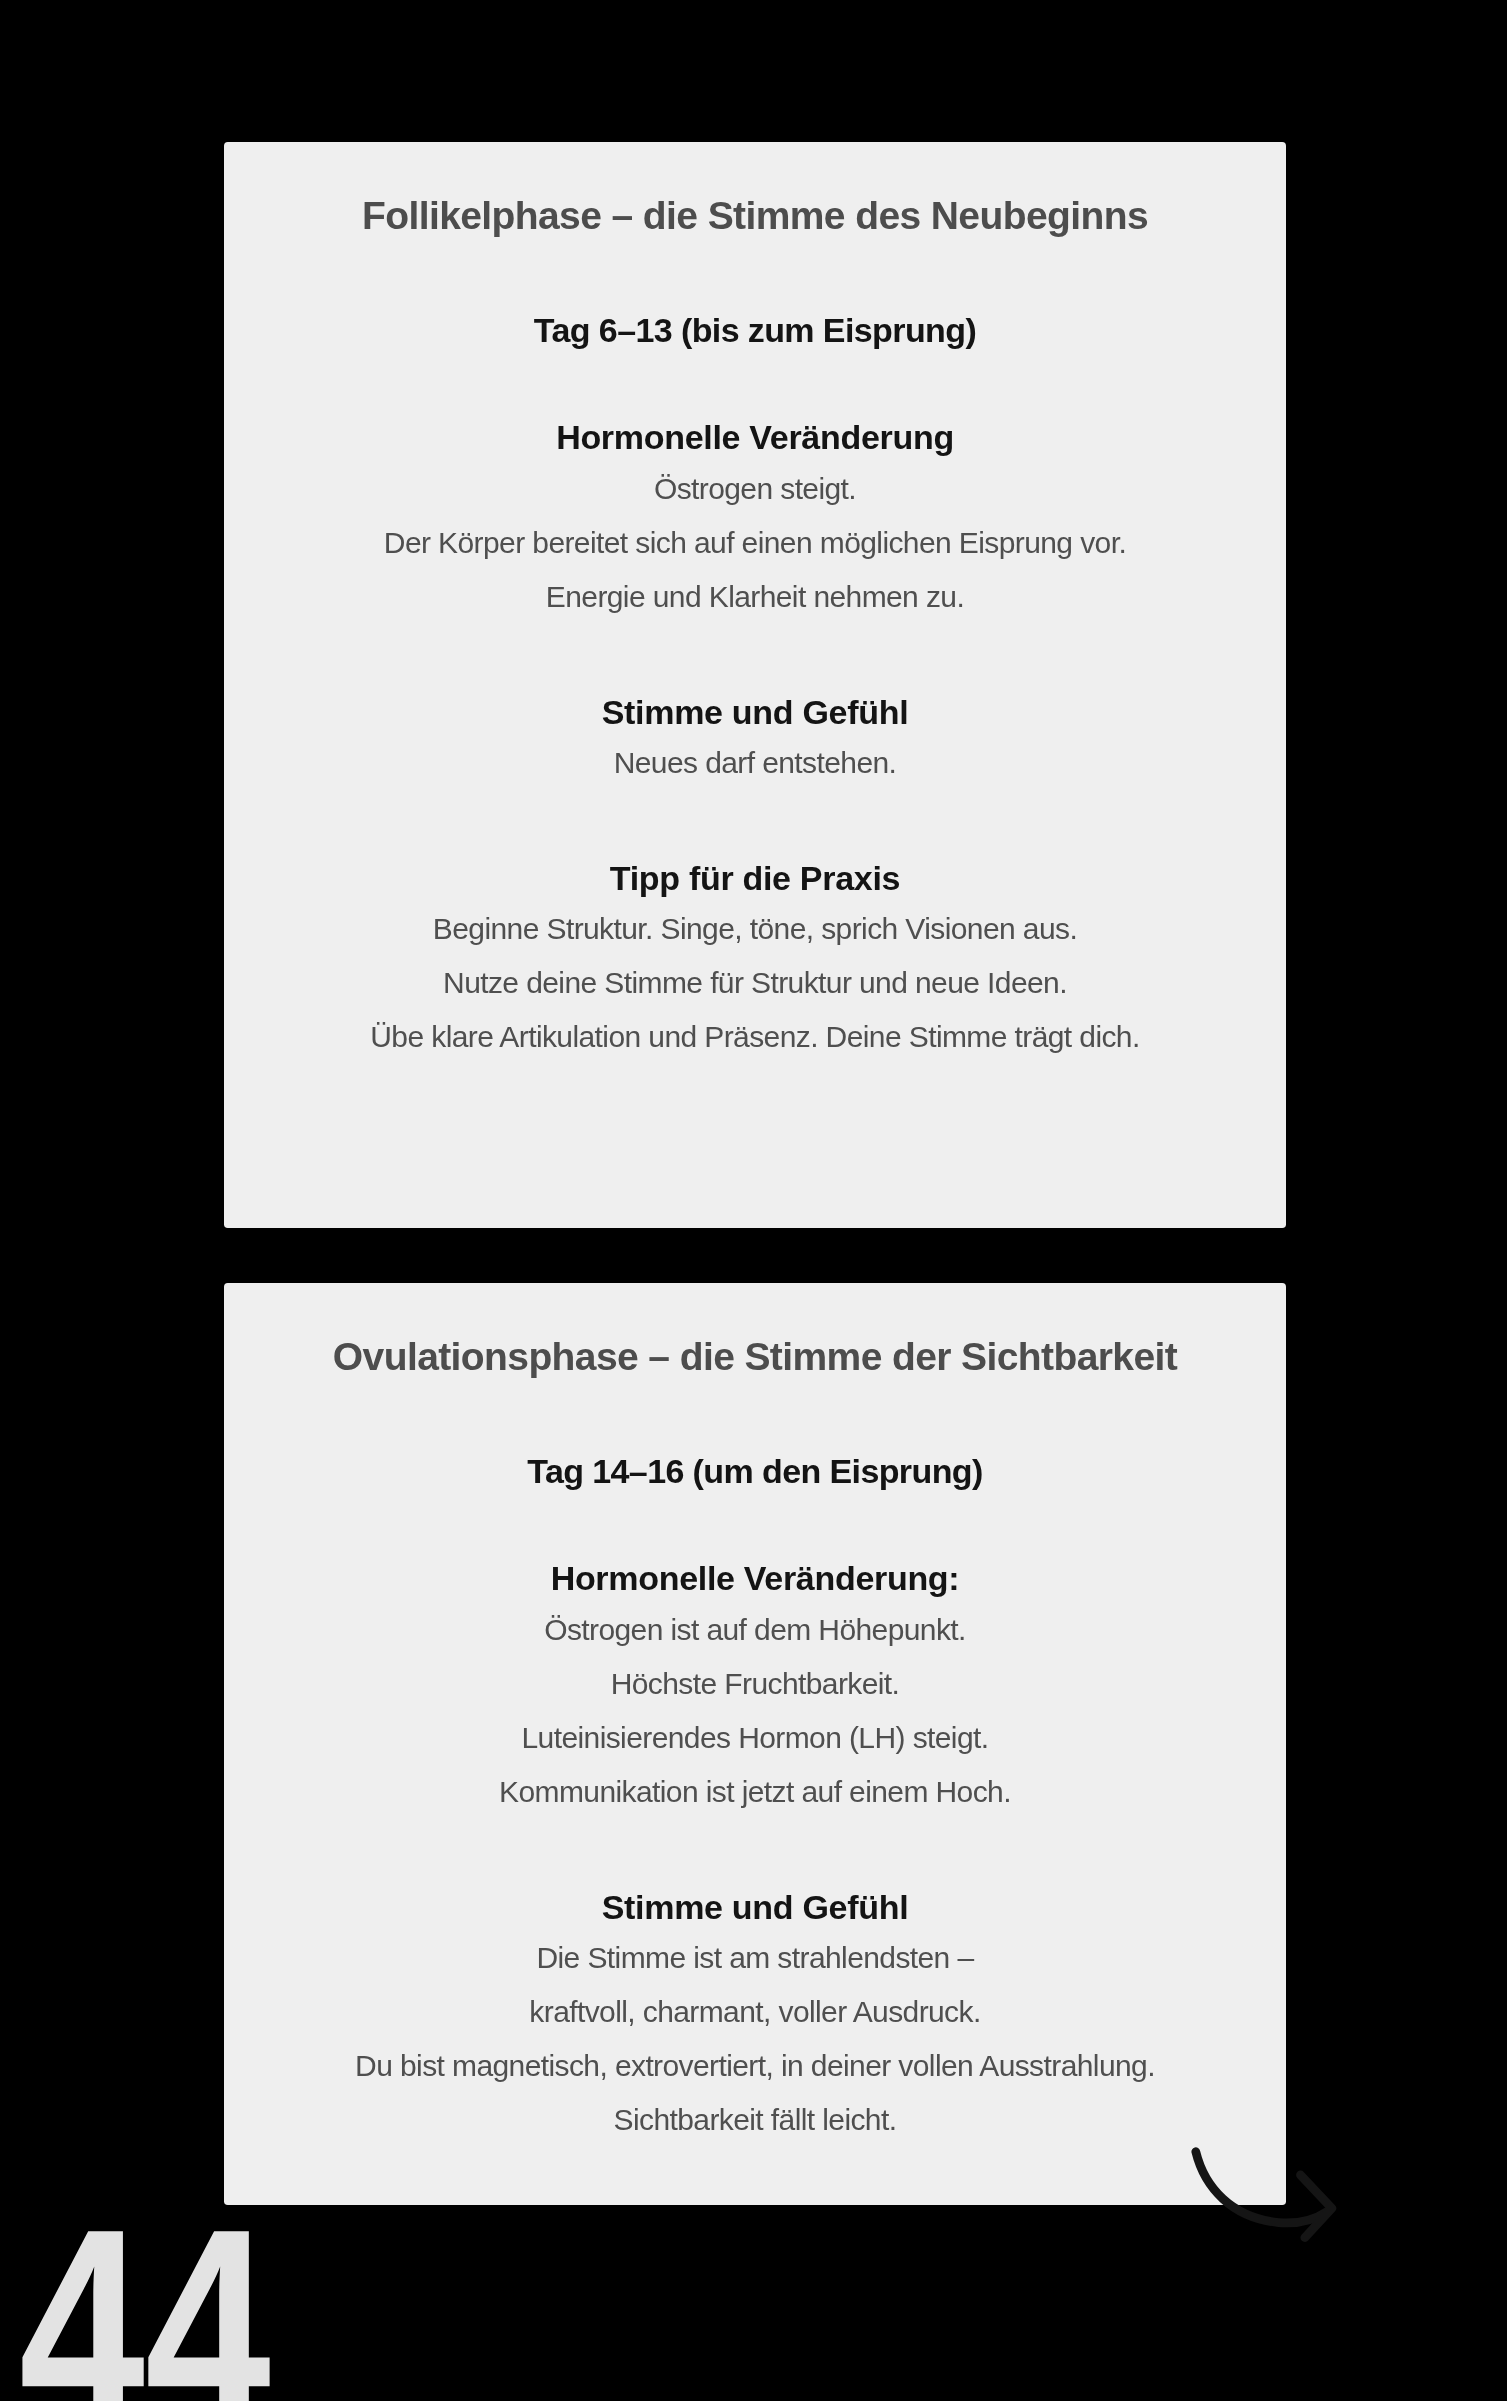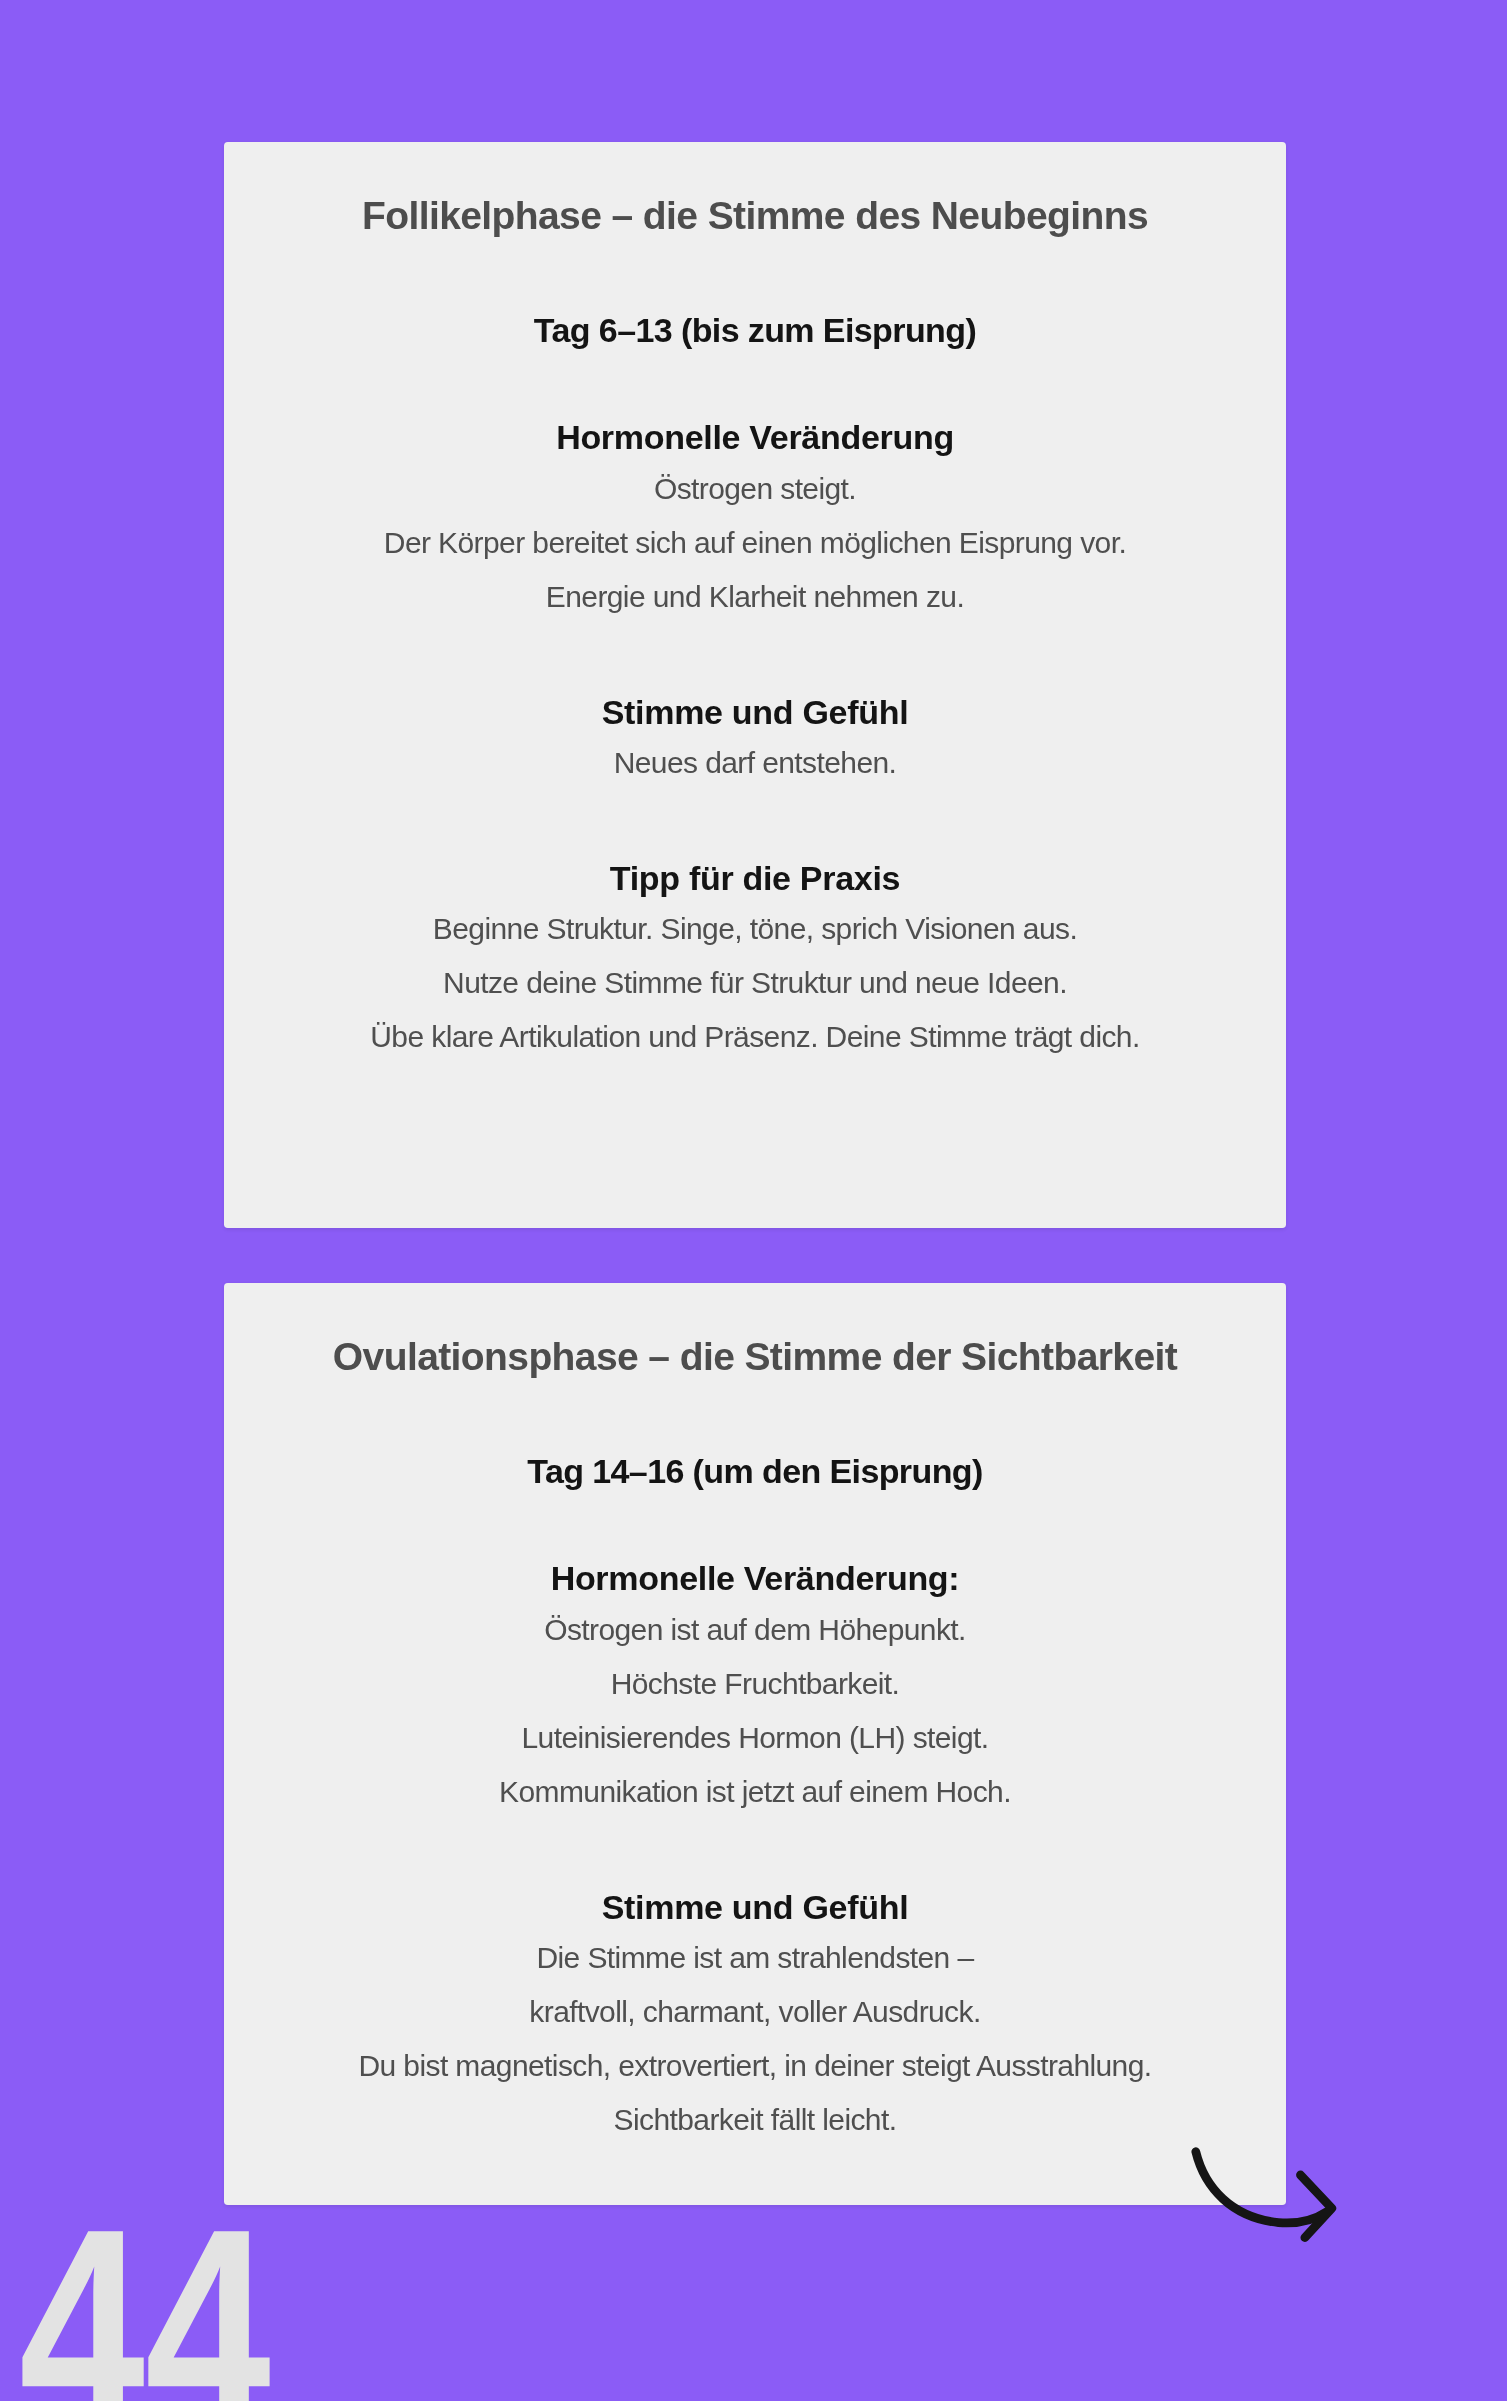--- a/index.html
+++ b/index.html
@@ -1,21 +1,21 @@
 <!DOCTYPE html>
 <html lang="de" style="font-size:10px"><head>
 <meta charset="utf-8">
 <title>Follikelphase / Ovulationsphase</title>
 <style>
   html, body { margin: 0; padding: 0; background: #ffffff; }
   .page {
     position: relative;
     width: 1508px;
     height: 2401px;
-    background: #8b5cf6;
+    background: #000000;
     overflow: hidden;
     font-family: "Liberation Sans", sans-serif;
   }
   .phase-card {
     position: absolute;
     left: 224px;
     width: 1062px;
     background: #efefef;
     border-radius: 3.8px;
     box-shadow: 0 1.9px 3.8px rgba(0,0,0,0.08);
@@ -115,21 +115,21 @@
       <p class="body-line">Östrogen ist auf dem Höhepunkt.</p>
       <p class="body-line">Höchste Fruchtbarkeit.</p>
       <p class="body-line">Luteinisierendes Hormon (LH) steigt.</p>
       <p class="body-line">Kommunikation ist jetzt auf einem Hoch.</p>
     </div>
 
     <div class="card-section">
       <h4 class="section-heading">Stimme und Gefühl</h4>
       <p class="body-line">Die Stimme ist am strahlendsten –</p>
       <p class="body-line">kraftvoll, charmant, voller Ausdruck.</p>
-      <p class="body-line">Du bist magnetisch, extrovertiert, in deiner steigt Ausstrahlung.</p>
+      <p class="body-line">Du bist magnetisch, extrovertiert, in deiner vollen Ausstrahlung.</p>
       <p class="body-line">Sichtbarkeit fällt leicht.</p>
     </div>
   </section>
 
   <svg class="arrow-icon" viewBox="0 0 300 180" xmlns="http://www.w3.org/2000/svg" aria-hidden="true">
     <path d="M 38 25 C 52 82, 95 130, 170 138 C 205 141, 230 132, 248 120" fill="none" stroke="#151515" stroke-width="14" stroke-linecap="round"></path>
     <path d="M 205 62 L 255 115 L 212 162" fill="none" stroke="#151515" stroke-width="14" stroke-linecap="round" stroke-linejoin="round"></path>
   </svg>
 
   <div class="page-number">44</div>

